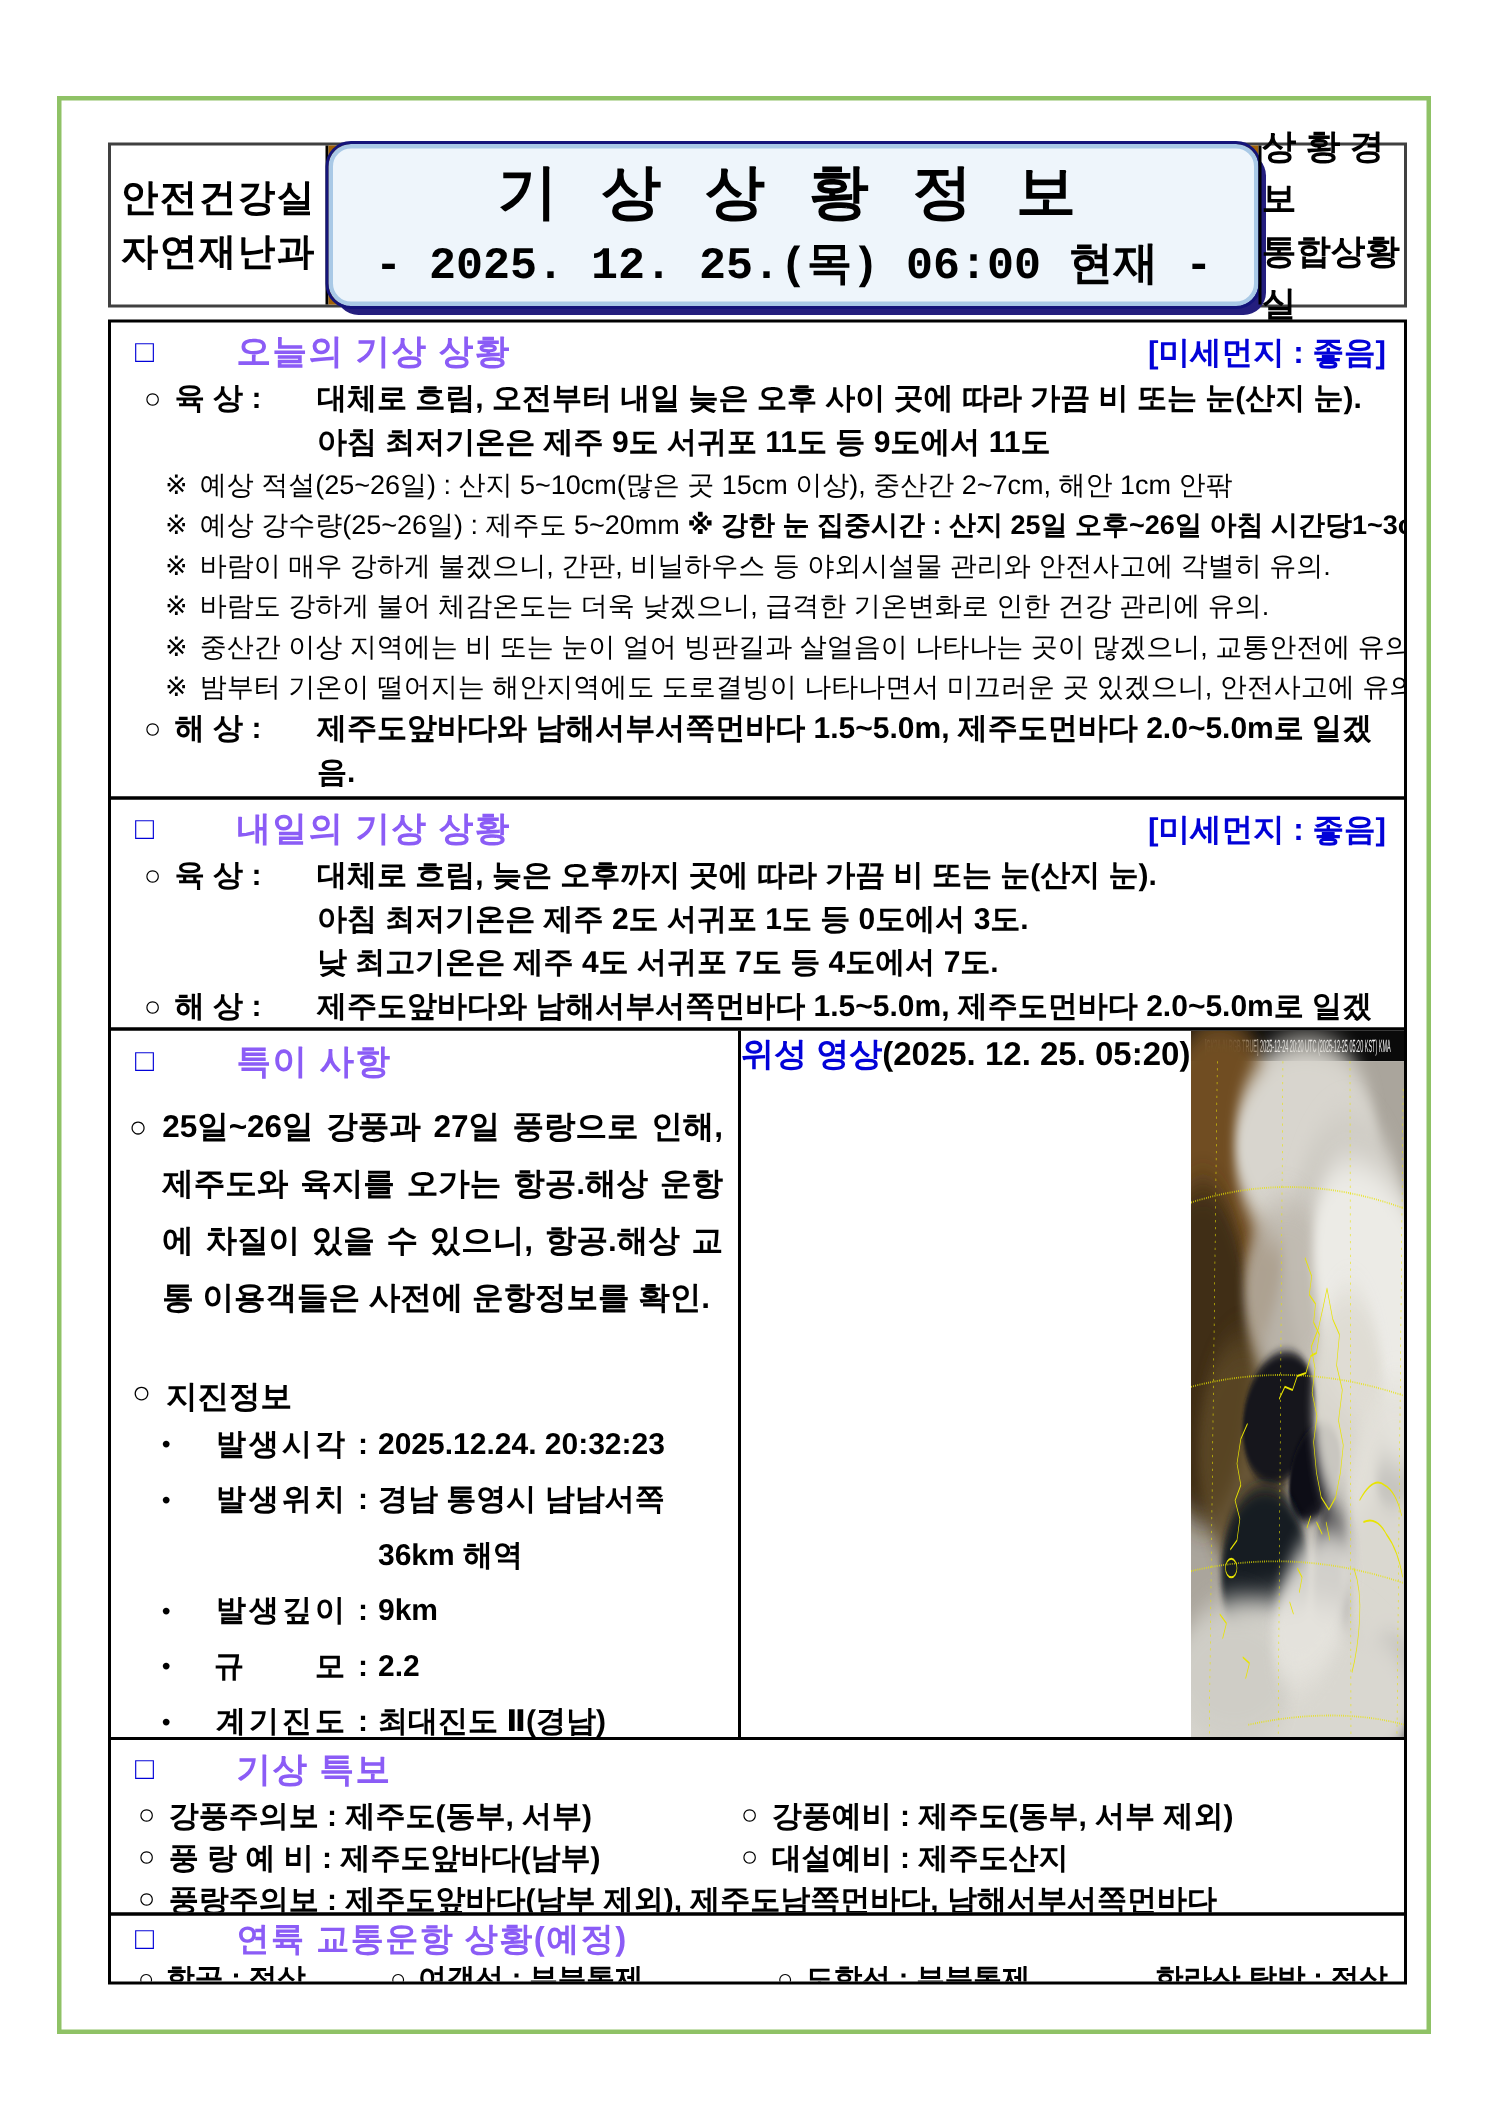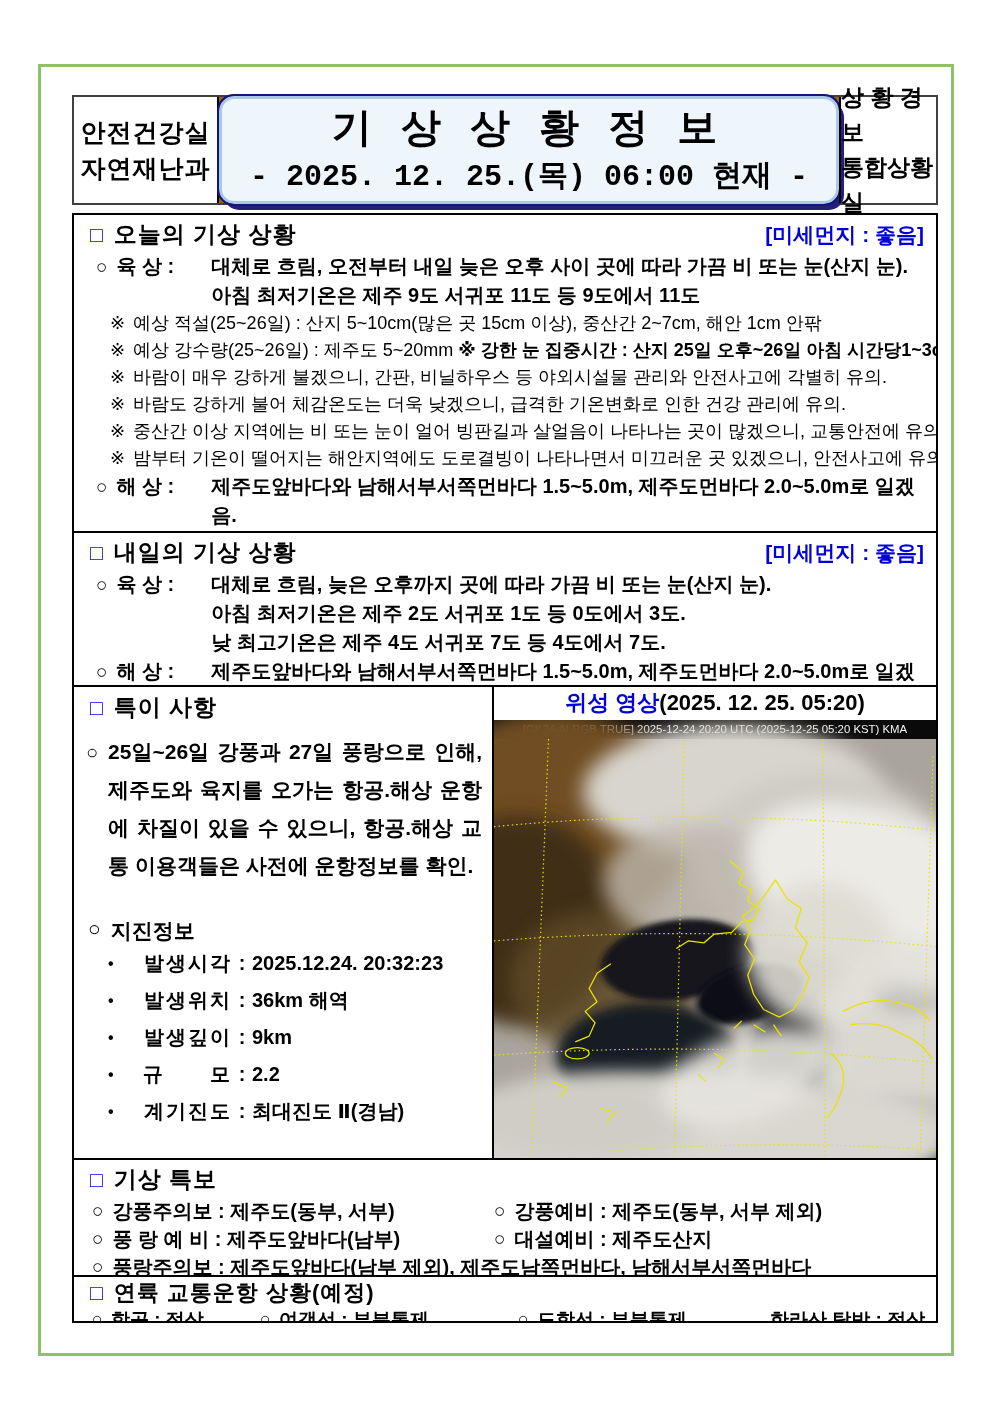--- a/index.html
+++ b/index.html
@@ -30,34 +30,34 @@
   .content { position:absolute; left:72px; top:215px; width:866px; }
   .section { border:2px solid #000; margin-top:-2px; padding:2px 8px 2px 12px; overflow:hidden; }
   .s1 { height:320px; }
   .s2 { height:156px; }
   .s3 { height:475px; padding:0; display:flex; }
   .s4 { height:119px; }
   .s5 { height:48px; padding-top:1px; }
 
   .sec-head { display:flex; align-items:center; gap:11px; padding:2px 2px 2px 4px; }
   .sq { color:#0202d8; font-size:21px; font-weight:700; line-height:26px; }
-  .sec-title { color:#000000; font-size:23px; font-weight:800; letter-spacing:1px; }
+  .sec-title { color:#8b5cf6; font-size:23px; font-weight:800; letter-spacing:1px;margin-left:44px; }
   .dust { margin-left:auto; color:#0202d8; font-size:21px; font-weight:800; padding-right:2px; }
 
   .li { display:flex; gap:9px; padding-left:10px; font-size:20px; line-height:29px; font-weight:700; }
   .li .mk { font-size:19px; line-height:29px; }
   .li .lbl { white-space:nowrap; }
   .li .txt { flex:1;margin-left:28px; }
   .note { display:flex; gap:8px; padding-left:24px; font-size:18px; line-height:27px; font-weight:500; }
   .note .strong { font-weight:800; }
   .note .nt { flex:1; white-space:nowrap; }
 
   
   .sp-left { width:418px; padding:3px 10px 0 12px; }
-  .sp-right { flex:1; border-left:2px solid #000; display:flex; flex-direction:column; }
+  .sp-right { flex:1; border-left:2px solid #000; display:flex; flex-direction:row; }
   .sat-title { text-align:center; font-size:22px; font-weight:800; padding:1px 0 2px; white-space:nowrap; }
   .sat-title .blue { color:#0202d8; }
   .sat-img { flex:1; position:relative; }
   .sat-img svg { position:absolute; inset:0; width:100%; height:100%; }
 
   .advisory { display:flex; gap:10px; font-size:21px; font-weight:700;
     line-height:38px; margin-top:8px; text-align:justify; }
   .advisory .mk { font-size:20px; }
   .quake-head { display:flex; gap:10px; font-size:21px; font-weight:600; margin-top:32px; padding-left:2px; }
   .qrow { display:flex; margin-left:22px; font-size:20px; font-weight:700; line-height:37px; }
@@ -194,20 +194,21 @@
         <span class="bul">•</span>
         <span class="qlbl">발생시각</span>
         <span class="qcolon">:</span>
         <div class="qval">2025.12.24. 20:32:23</div>
       </div>
       <div class="qrow">
         <span class="bul">•</span>
         <span class="qlbl">발생위치</span>
         <span class="qcolon">:</span>
         <div class="qval">
+          <div>경남 통영시 남남서쪽</div>
           <div>36km 해역</div>
         </div>
       </div>
       <div class="qrow">
         <span class="bul">•</span>
         <span class="qlbl">발생깊이</span>
         <span class="qcolon">:</span>
         <div class="qval">9km</div>
       </div>
       <div class="qrow">

